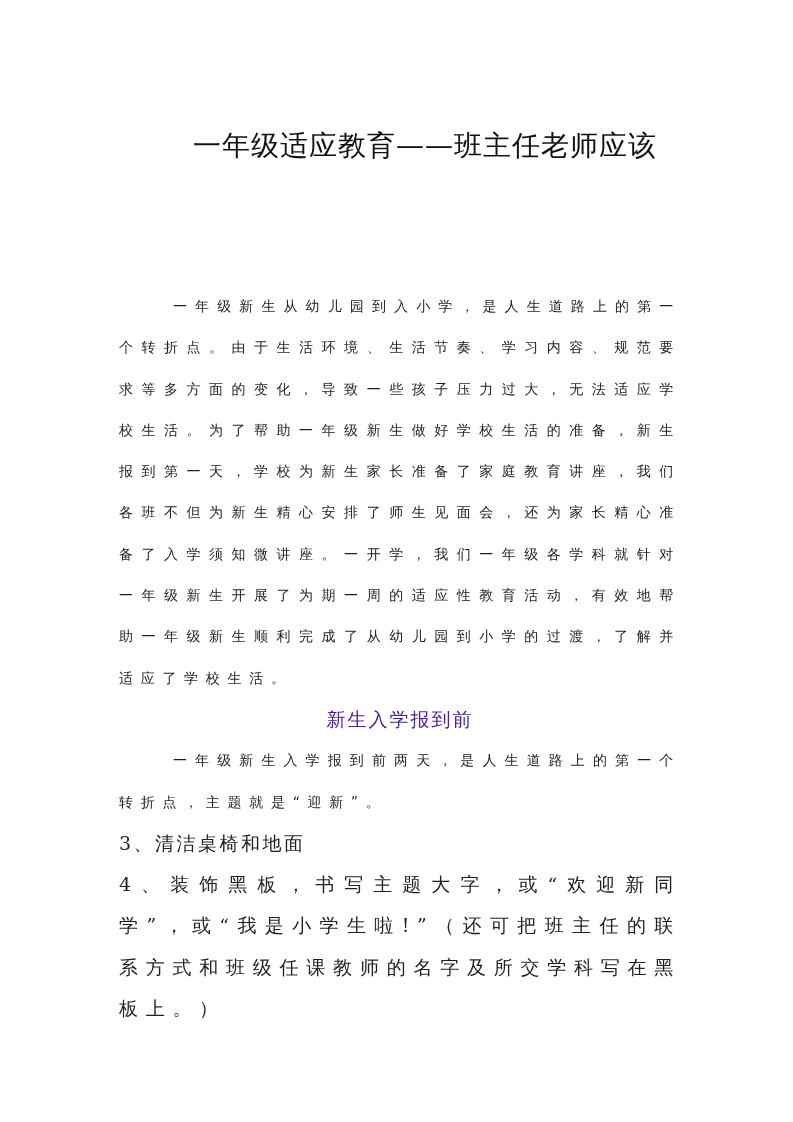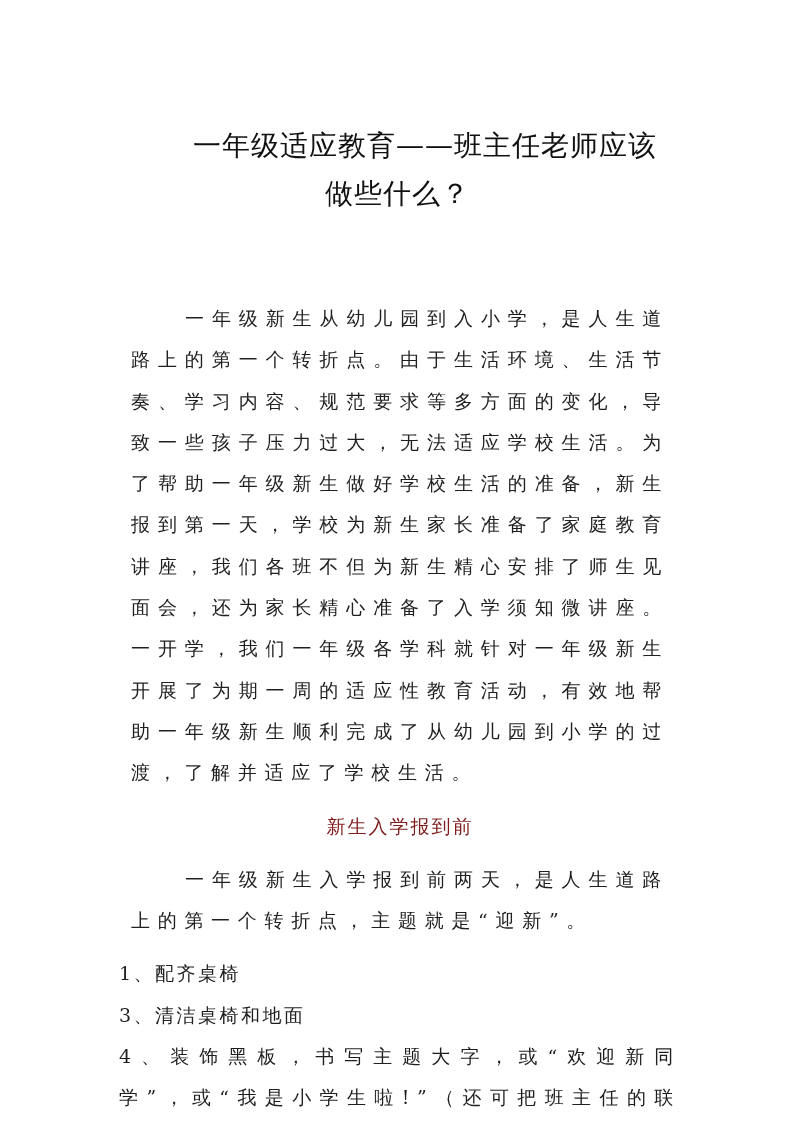--- a/index.html
+++ b/index.html
@@ -38,37 +38,37 @@
     .title-line.l1 { padding-left: 193px; }
     .title-line.l2 { padding-left: 325px; }
 
     .body {
       position: absolute;
       left: 119px;
       top: 286px;
       width: 562px;
     }
     .p {
-      font-size: 19px;
+      font-size: 14px;
       line-height: 41.3px;
       letter-spacing: 7.7px;
-      margin: 12px;
+      margin: 0;
       text-align: justify;
       text-align-last: left;
       word-break: break-all;
       color: #1f1f1f;
     }
     .p.indent { text-indent: 54px; }
     .section-heading {
       font-size: 19px;
       line-height: 41.3px;
       letter-spacing: 2px;
       text-align: center;
       margin: 0;
-      color: #7f1d1d;
+      color: #4c1d95;
     }
     .list-item {
       font-size: 19px;
       line-height: 41.3px;
       letter-spacing: 2.5px;
       margin: 0;
       color: #1f1f1f;
     }
     .list-item.wrap {
       letter-spacing: 7.7px;
@@ -77,28 +77,26 @@
       text-align-last: left;
     }
   </style>
 </head>
 <body>
 
 <div class="page">
 
   <div class="title-block">
     <div class="title-line l1">一年级适应教育——班主任老师应该</div>
-    <div class="title-line l2">做些什么？</div>
   </div>
 
   <div class="body">
     <p class="p indent">一年级新生从幼儿园到入小学，是人生道路上的第一个转折点。由于生活环境、生活节奏、学习内容、规范要求等多方面的变化，导致一些孩子压力过大，无法适应学校生活。为了帮助一年级新生做好学校生活的准备，新生报到第一天，学校为新生家长准备了家庭教育讲座，我们各班不但为新生精心安排了师生见面会，还为家长精心准备了入学须知微讲座。一开学，我们一年级各学科就针对一年级新生开展了为期一周的适应性教育活动，有效地帮助一年级新生顺利完成了从幼儿园到小学的过渡，了解并适应了学校生活。</p>
 
     <p class="section-heading">新生入学报到前</p>
 
     <p class="p indent">一年级新生入学报到前两天，是人生道路上的第一个转折点，主题就是“迎新”。</p>
 
-    <p class="list-item">1、配齐桌椅</p>
     <p class="list-item">3、清洁桌椅和地面</p>
     <p class="list-item wrap">4、装饰黑板，书写主题大字，或“欢迎新同学”，或“我是小学生啦!”（还可把班主任的联系方式和班级任课教师的名字及所交学科写在黑板上。）</p>
   </div>
 
 </div>
 
 </body></html>

